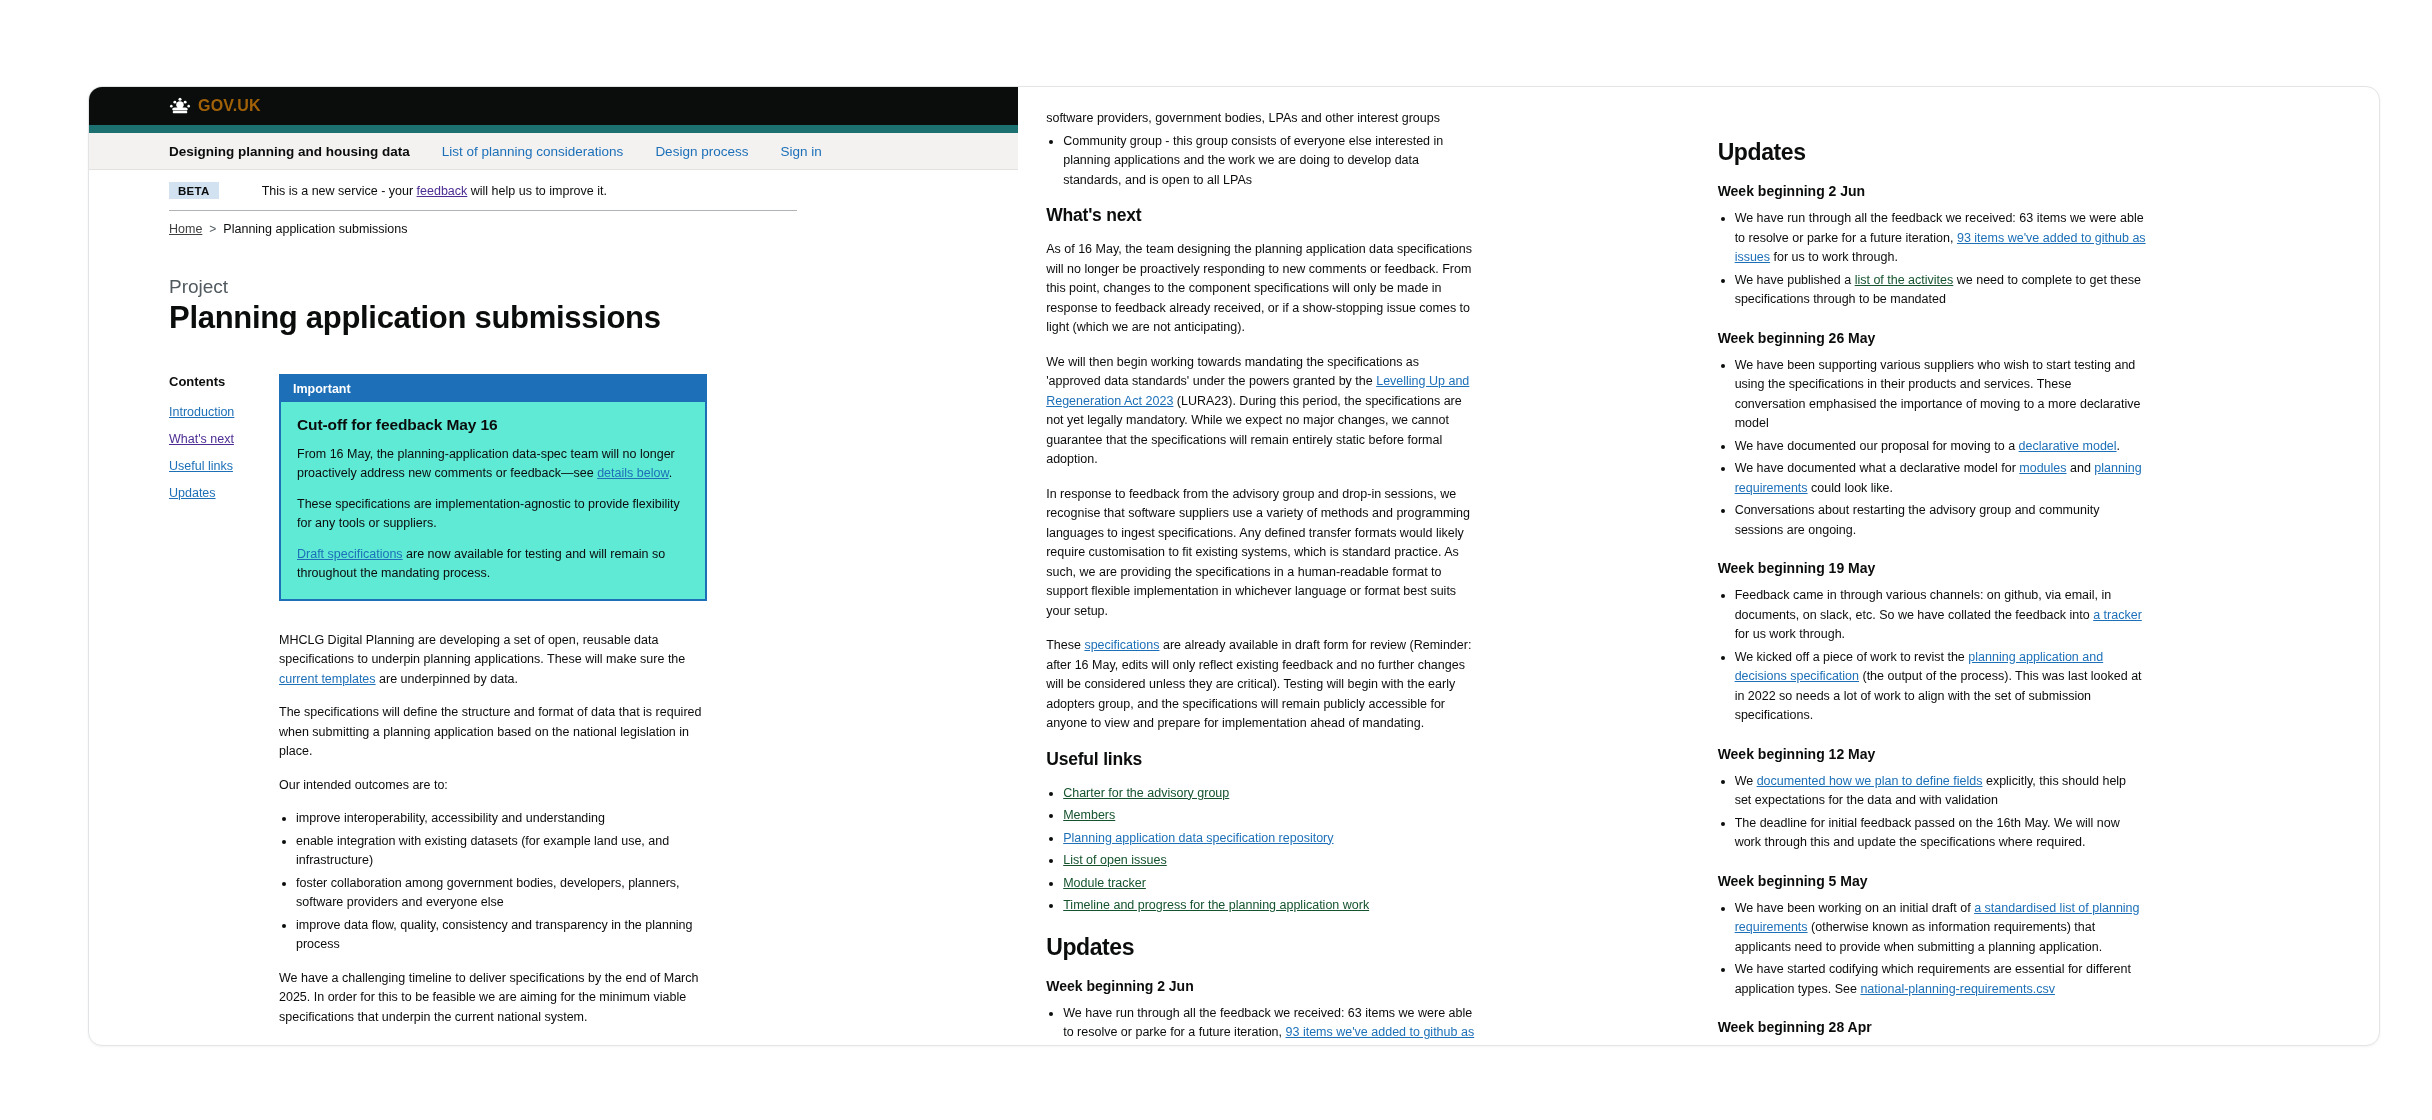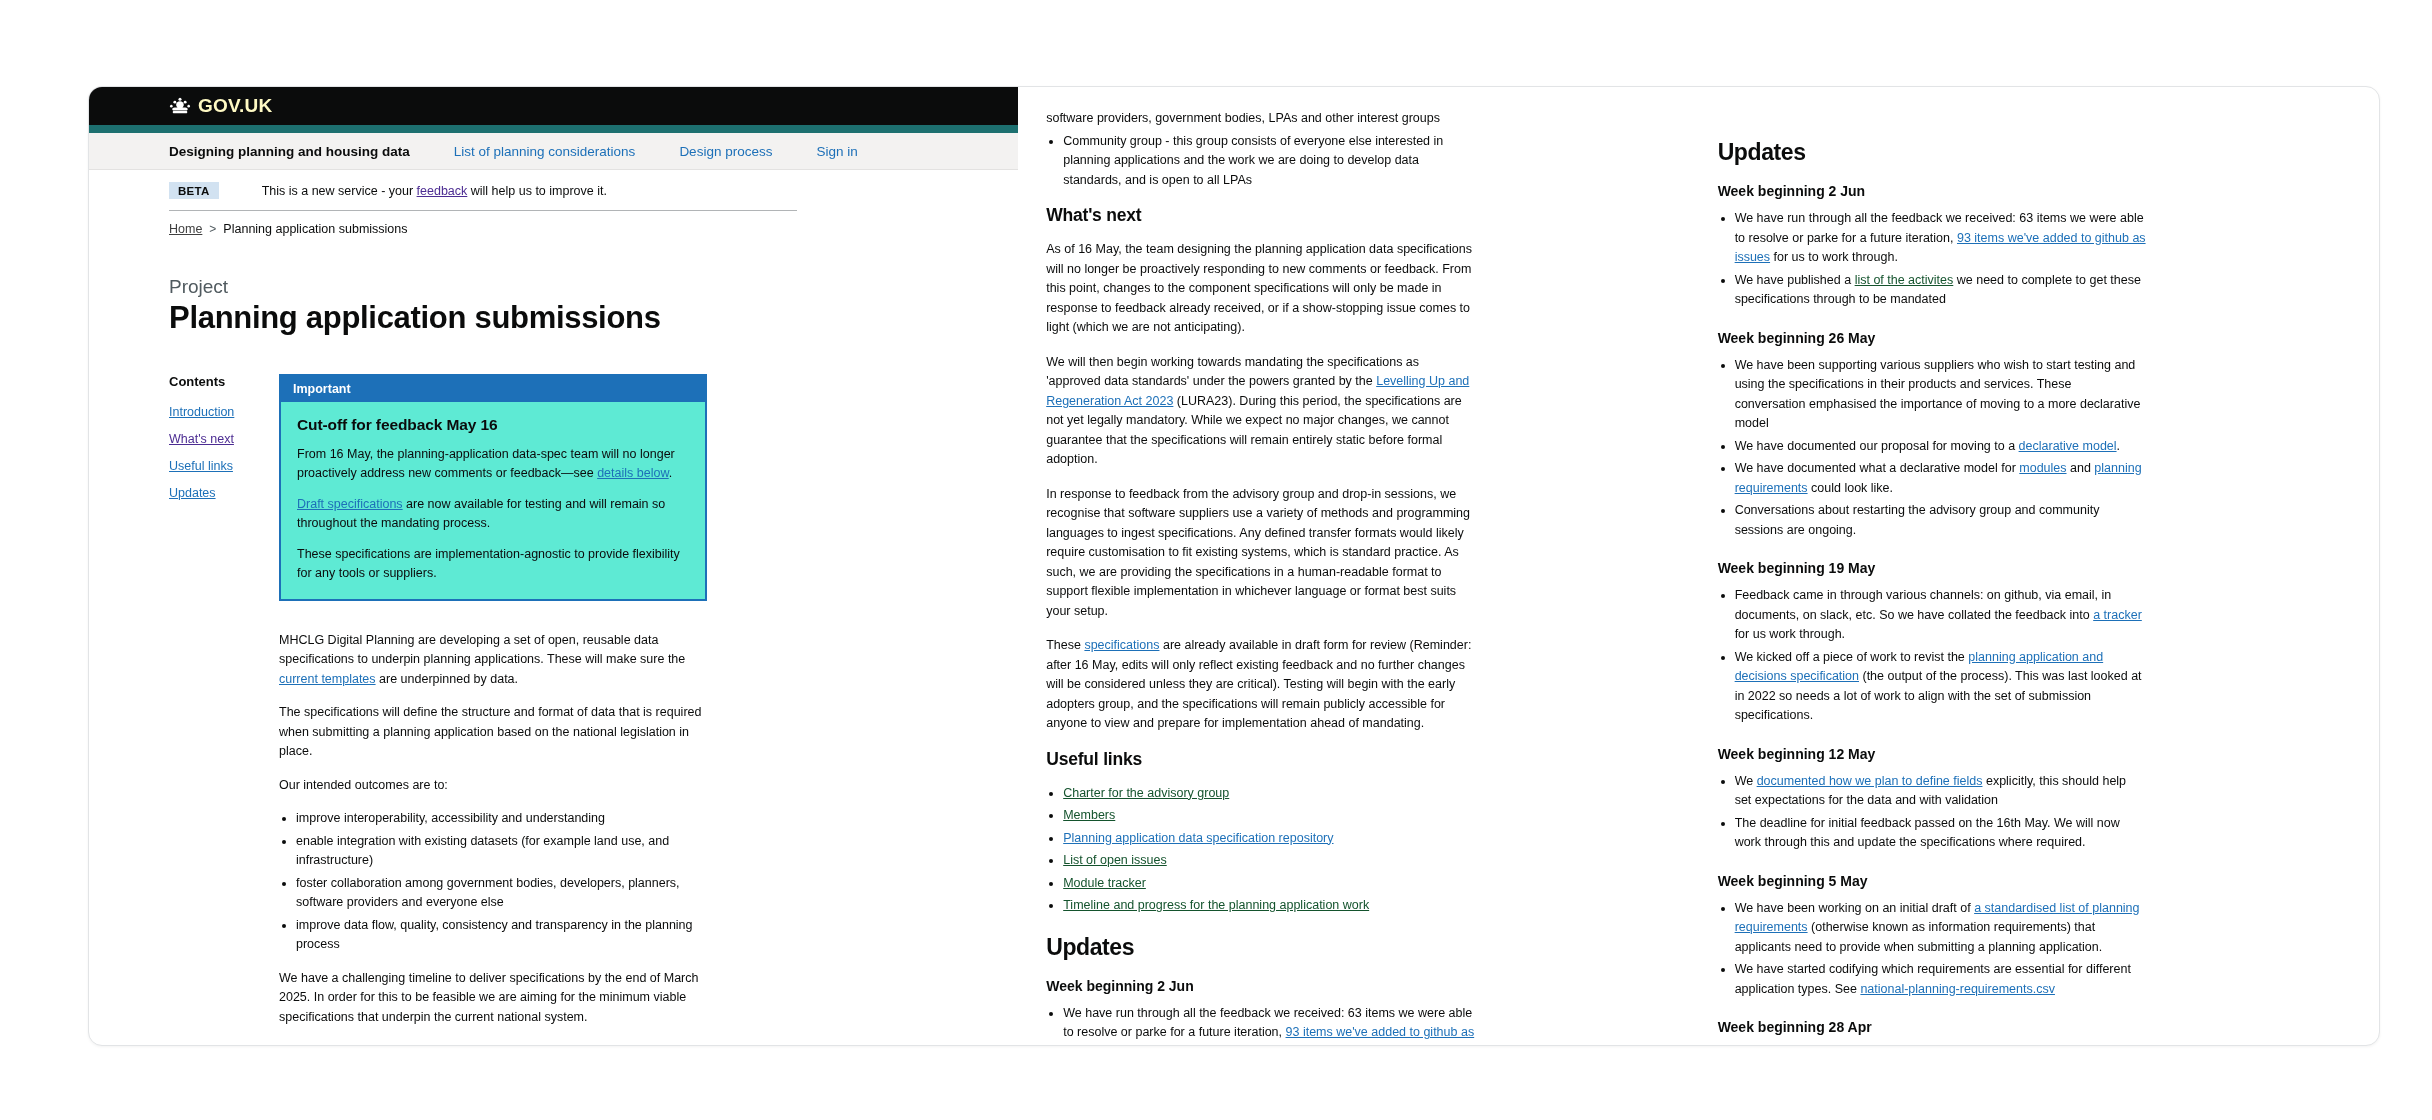--- a/index.html
+++ b/index.html
@@ -44,36 +44,36 @@
     height: 46px;
     display: flex;
     align-items: center;
     padding-left: 80px;
     border-bottom: 8px solid #1d7070;
   }
   .govuk-logo {
     display: flex;
     align-items: center;
     gap: 7px;
-    color: #fef9c3;
-    font-size: 19px;
+    color: #a16207;
+    font-size: 16px;
     font-weight: bold;
     letter-spacing: .2px;
   }
   .crown { display:block; }
 
   
   .service-nav {
     background: #f3f2f1;
     border-bottom: 1px solid #e3e2e1;
     height: 37px;
     display: flex;
     align-items: center;
     padding-left: 80px;
-    gap: 44px;
+    gap: 32px;
   }
   .service-name {
     font-size: 13.5px;
     font-weight: bold;
     color: #0b0c0c;
     white-space: nowrap;
   }
   .nav-link {
     font-size: 13.5px;
     color: #1d70b8;
@@ -319,22 +319,22 @@
           </ul>
         </div>
 
         <div class="main-col">
 
           <div class="panel">
             <div class="panel-head">Important</div>
             <div class="panel-body">
               <div class="panel-title">Cut-off for feedback May 16</div>
               <p><span>From 16 May, the planning-application data-spec team will no longer proactively address new comments or feedback—see </span><a>details below</a><span>.</span></p>
+              <p>These specifications are implementation-agnostic to provide flexibility for any tools or suppliers.</p>
               <p><a>Draft specifications</a><span> are now available for testing and will remain so throughout the mandating process.</span></p>
-              <p>These specifications are implementation-agnostic to provide flexibility for any tools or suppliers.</p>
             </div>
           </div>
 
           <div class="prose">
             <p class="lead"><span>MHCLG Digital Planning are developing a set of open, reusable data specifications to underpin planning applications. These will make sure the </span><a>current templates</a><span> are underpinned by data.</span></p>
             <p>The specifications will define the structure and format of data that is required when submitting a planning application based on the national legislation in place.</p>
             <p>Our intended outcomes are to:</p>
             <ul>
               <li>improve interoperability, accessibility and understanding</li>
               <li>enable integration with existing datasets (for example land use, and infrastructure)</li>

